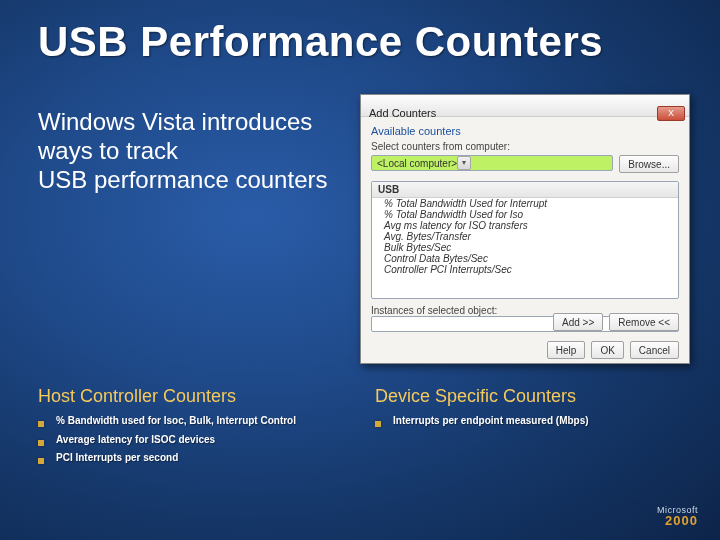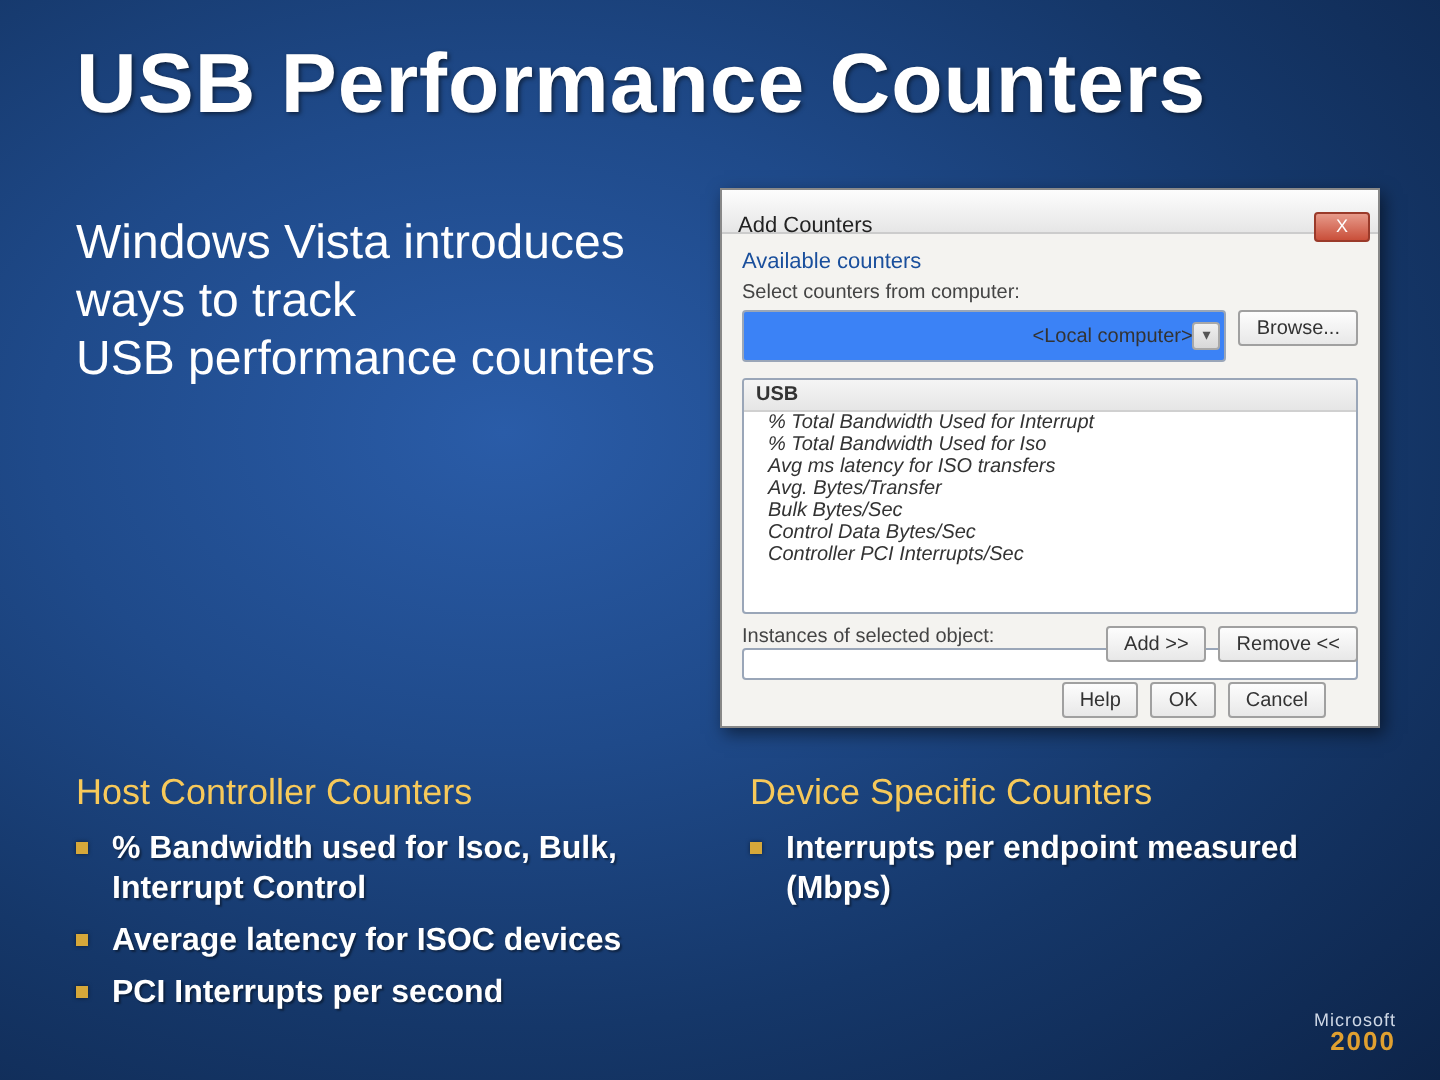--- a/index.html
+++ b/index.html
@@ -69,26 +69,26 @@
     margin-bottom: 4px;
   }
   .dialog-sublabel {
     font-size: 10px;
     color: #444;
     margin-bottom: 3px;
   }
   .dialog-row { display: flex; gap: 6px; margin-bottom: 8px; }
   .combo {
     flex: 1;
-    height: 26px;
+    height: 16px;
     border: 1px solid #9aa6b8;
-    background: #3b82f6;
+    background: #bef264;
     display: flex;
     align-items: center;
-    justify-content: flex-end;
+    justify-content: flex-start;
     padding: 0 2px 0 5px;
     border-radius: 2px;
     font-size: 10px;
   }
   .combo-arrow {
     width: 14px;
     height: 14px;
     background: linear-gradient(#f0f0f0,#d8d8d8);
     border: 1px solid #a8a8a8;
     border-radius: 2px;
@@ -141,21 +141,21 @@
     gap: 6px;
     justify-content: flex-end;
     padding: 6px 10px;
     position: absolute;
     bottom: 26px;
     right: 0;
   }
   .dialog-footer {
     position: absolute;
     bottom: 4px;
-    right: 26px;
+    right: 10px;
     display: flex;
     gap: 6px;
   }
 
   .columns {
     position: absolute;
     top: 386px;
     left: 38px;
     right: 38px;
     display: flex;
@@ -165,21 +165,21 @@
   .col-heading {
     font-size: 18px;
     color: #f7c95a;
     font-weight: 400;
     margin-bottom: 8px;
   }
   .bullet-list { list-style: none; }
   .bullet-list li {
     position: relative;
     padding-left: 18px;
-    font-size: 16px;
+    font-size: 10px;
     line-height: 1.25;
     margin-bottom: 6px;
     font-weight: 600;
     text-shadow: 1px 1px 1px rgba(0,0,0,0.4);
   }
   .bullet-list li::before {
     content: "";
     position: absolute;
     left: 0;
     top: 6px;

